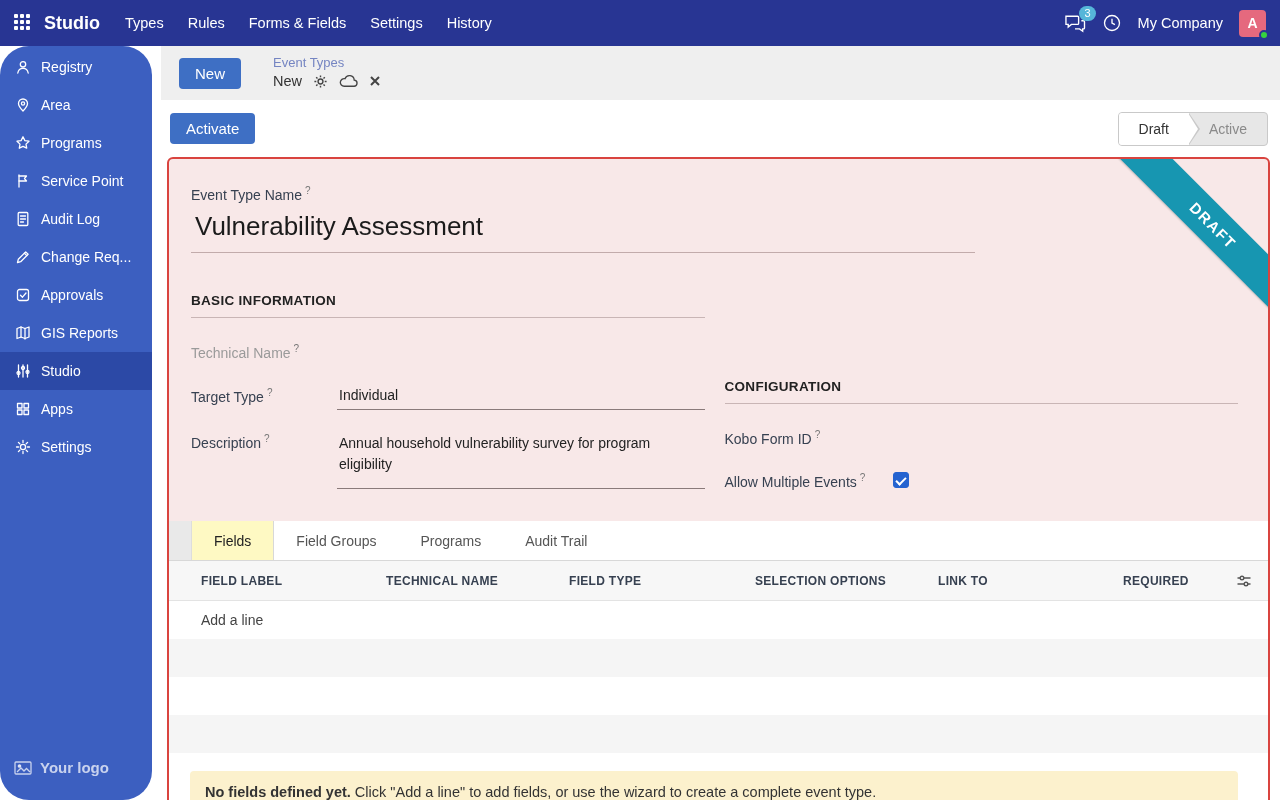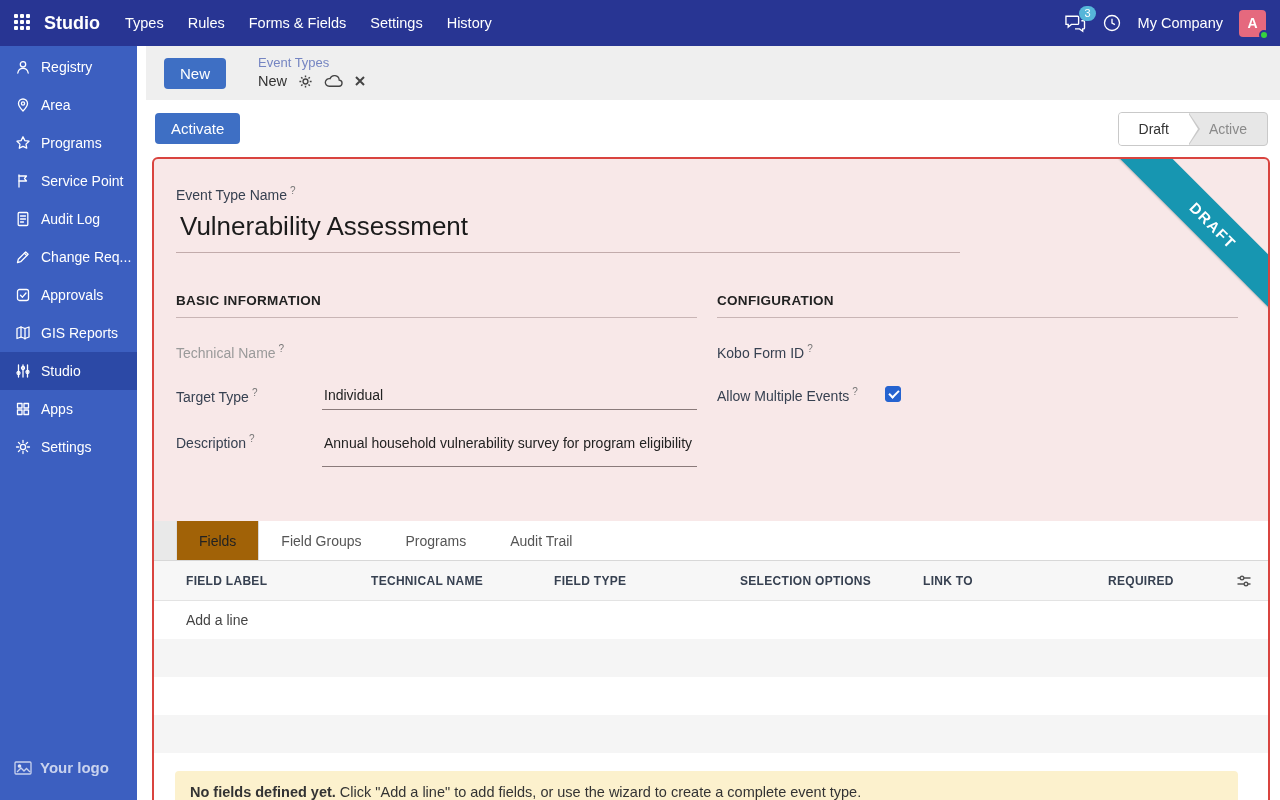--- a/index.html
+++ b/index.html
@@ -16,21 +16,21 @@
   .icon-btn { position:relative; display:flex; align-items:center; cursor:pointer; }
   .badge { position:absolute; top:-8px; right:-10px; background:#56b6d9; color:#fff; font-size:11px; line-height:1; padding:2px 5px; border-radius:8px; }
   .company { font-size:14.5px; cursor:pointer; }
   .avatar { width:27px; height:27px; border-radius:4px; background:#e5697e; color:#fff; font-weight:bold; font-size:14px; display:flex; align-items:center; justify-content:center; position:relative; cursor:pointer; }
   .avatar .dot { position:absolute; right:-3px; bottom:-3px; width:10px; height:10px; border-radius:50%; background:#35d23f; border:2px solid #283593; }
 
   
   .page { display:flex; height:754px; }
 
   
-  .sidebar { width:137px; background:#3c5fc0; color:#fff; position:relative; flex-shrink:0; padding-top:2px; }
+  .sidebar { width:152px; background:#3c5fc0; color:#fff; position:relative; flex-shrink:0; padding-top:2px;border-radius:29px; }
   .side-item { height:38px; display:flex; align-items:center; gap:10px; padding:0 14px; font-size:14px; cursor:pointer; white-space:nowrap; overflow:hidden; }
   .side-item.active { background:#2c49a6; }
   .sicon { width:17px; height:17px; display:flex; align-items:center; justify-content:center; flex-shrink:0; }
   .sicon svg { width:16px; height:16px; stroke:#fff; fill:none; stroke-width:1.3; stroke-linecap:round; stroke-linejoin:round; }
   .side-logo { position:absolute; left:14px; bottom:24px; display:flex; align-items:center; gap:8px; color:rgba(255,255,255,.72); font-size:15px; font-weight:bold; }
   .side-logo svg { width:18px; height:14px; }
 
   
   .main { flex:1; display:flex; flex-direction:column; min-width:0; background:#fff; }
   .crumb-bar { height:54px; background:#efefef; display:flex; align-items:center; gap:32px; padding-left:18px; flex-shrink:0;margin-left:9px; }
@@ -51,41 +51,41 @@
   .content { flex:1; padding:0 10px 0 15px; overflow:hidden; }
   .sheet { height:calc(100% + 14px); border:2px solid #d9443f; border-radius:6px; background:#f8e8e8; position:relative; overflow:hidden; display:flex; flex-direction:column; }
   .ribbon { position:absolute; top:48px; right:-60px; width:230px; transform:rotate(45deg); background:#1796b1; color:#fff; text-align:center; font-weight:bold; font-size:15px; letter-spacing:1.5px; padding:10px 0; box-shadow:0 1px 2px rgba(0,0,0,.2); }
 
   .form-top { padding:26px 30px 26px 22px; min-height:362px; }
   .field-label { font-size:14px; color:#374151; }
   .field-label.muted { color:#9a9a9a; }
   sup.help { color:#777; font-size:10px; margin-left:3px; cursor:default; }
   .name-input { display:block; width:784px; font-size:26px; color:#1b1b1b; background:transparent; border:none; border-bottom:1px solid #c2abab; outline:none; padding:6px 4px 10px 4px; margin-top:2px; font-family:"Liberation Sans", sans-serif; }
 
-  .cols { display:flex; gap:20px; margin-top:40px; }
+  .cols { display:flex; gap:20px; margin-top:40px;align-items:flex-end; }
   .col { flex:1; min-width:0; }
   .col h3 { font-size:13.5px; font-weight:bold; color:#222; letter-spacing:.3px; border-bottom:1px solid #c9b5b5; padding-bottom:9px; margin-bottom:22px; }
   .frow { display:flex; align-items:flex-start; margin-bottom:20px; }
   .frow .field-label { width:146px; flex-shrink:0; padding-top:3px; }
   .fvalue { flex:1; font-size:14px; color:#222; min-height:24px; }
   .fvalue.lined { border-bottom:1px solid #8a7a7a; padding:3px 2px 6px 2px; }
   .fvalue input { width:100%; border:none; background:transparent; outline:none; font-size:14px; color:#222; font-family:"Liberation Sans", sans-serif; }
   .fvalue.text-area { line-height:1.55; padding-bottom:12px; }
   .frow-check { display:flex; align-items:flex-start; margin-bottom:16px; }
   .frow-check .field-label { width:160px; flex-shrink:0; line-height:1.5; }
   input.cb { appearance:none; -webkit-appearance:none; width:16px; height:16px; border:1px solid #b5b5b5; border-radius:3px; background:#fff; position:relative; margin:2px 0 0 8px; cursor:pointer; flex-shrink:0; }
   input.cb:checked { background:#2563d0; border-color:#2563d0; }
   input.cb:checked::after { content:""; position:absolute; left:4.5px; top:1.5px; width:4px; height:8px; border:solid #fff; border-width:0 2px 2px 0; transform:rotate(45deg); }
 
   
   .notebook { flex:1; background:#fff; display:flex; flex-direction:column; }
   .tabs { display:flex; align-items:stretch; height:40px; border-bottom:1px solid #d8d8d8; background:#fff; flex-shrink:0; }
   .tab-lead { width:23px; background:#e9e9e9; border-right:1px solid #ddd; }
   .tab { display:flex; align-items:center; padding:0 22px; font-size:14px; color:#555; cursor:pointer; }
-  .tab.active { color:#222; background:#a16207; border-right:1px solid #d8d8d8; }
+  .tab.active { color:#222; background:#fef9c3; border-right:1px solid #d8d8d8; }
 
   .thead { display:grid; grid-template-columns:185px 183px 186px 183px 185px 110px 1fr; align-items:center; height:40px; padding:0 16px 0 32px; background:#f7f7f7; border-bottom:1px solid #e3e3e3; font-size:12px; font-weight:bold; color:#374151; letter-spacing:.3px; flex-shrink:0; }
   .thead .th { cursor:pointer; white-space:nowrap; overflow:hidden; }
   .thead .th-icon { justify-self:end; cursor:pointer; display:flex; }
   .add-row { height:38px; display:flex; align-items:center; padding-left:32px; font-size:14px; color:#444; cursor:pointer; flex-shrink:0; }
   .stripe { height:38px; flex-shrink:0; }
   .stripe.gray { background:#f5f5f5; }
 
   .notice { margin:18px 30px 0 21px; background:#fcf1cd; border-radius:4px; padding:11px 15px; font-size:14.5px; color:#333; line-height:1.45; }
   .notice b { font-weight:bold; }

